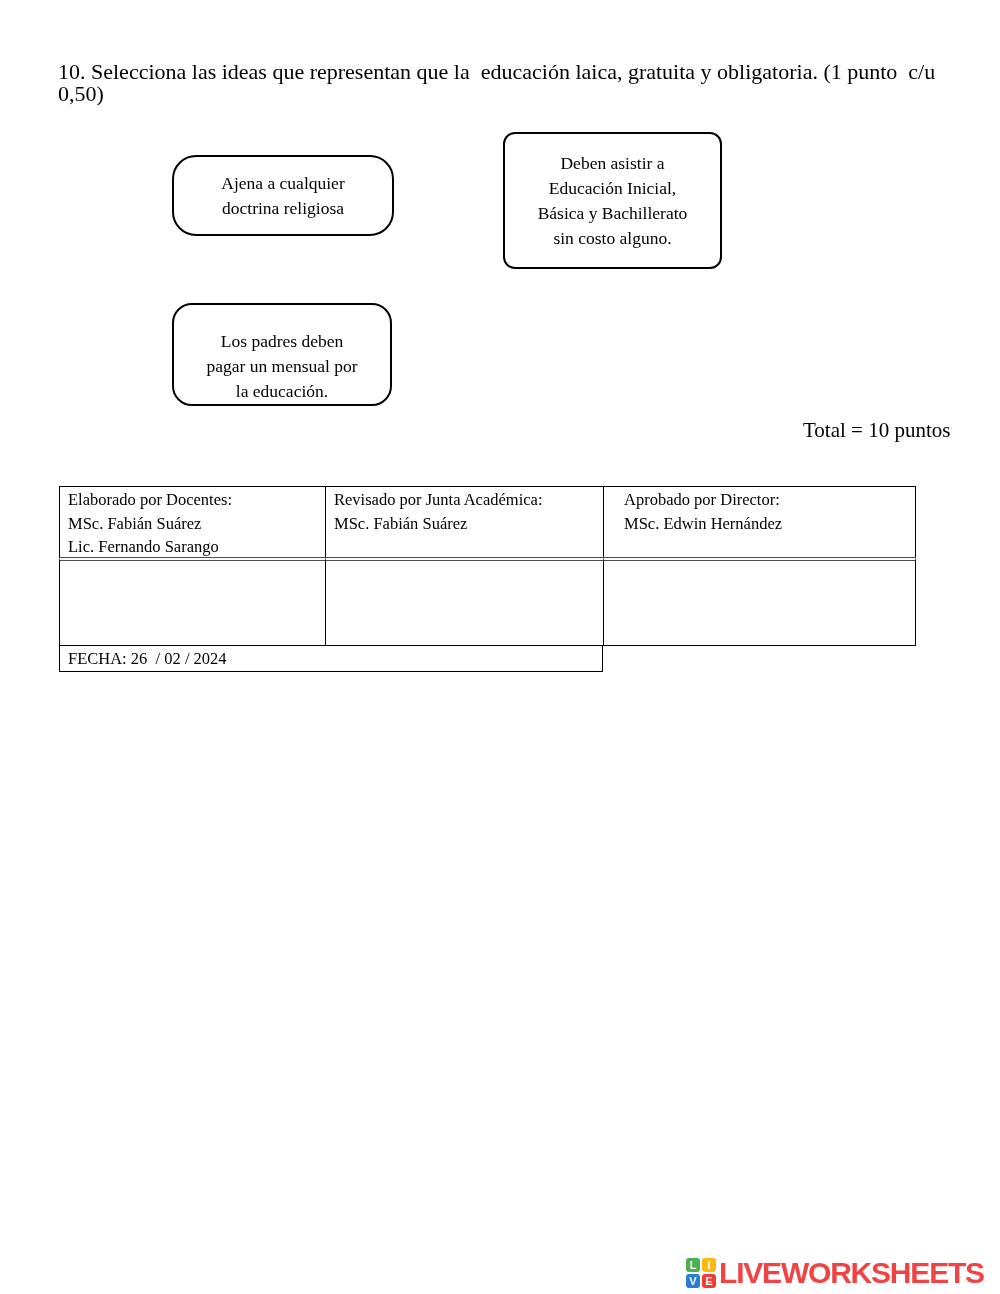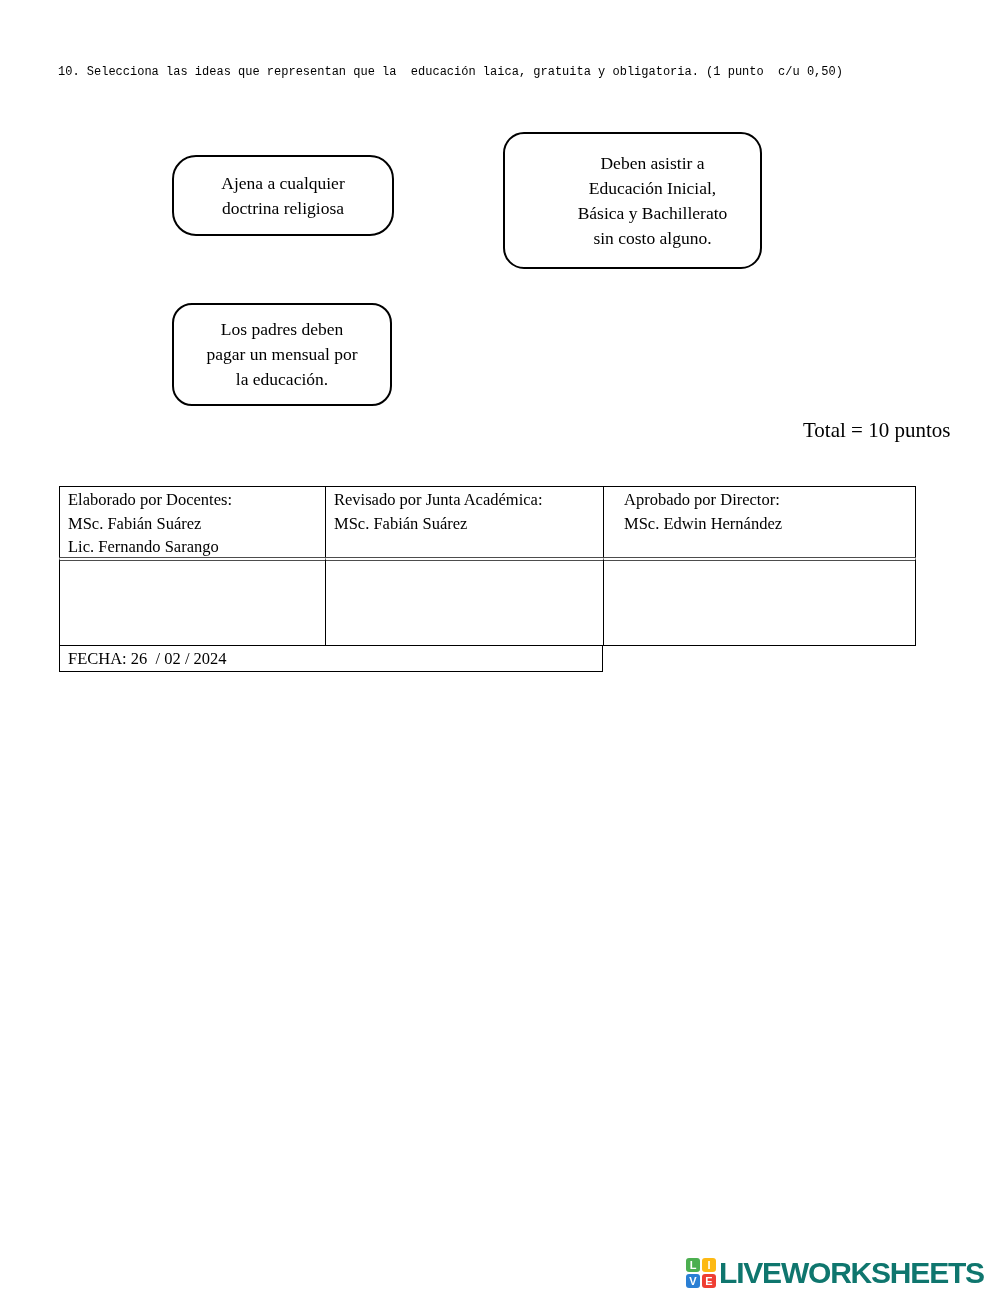--- a/index.html
+++ b/index.html
@@ -11,42 +11,41 @@
     font-family: "Liberation Serif", serif;
     color: #000000;
     overflow: hidden;
   }
 
   .question {
     position: absolute;
     left: 58px;
     top: 61px;
     width: 900px;
-    font-size: 12px;
+    font-size: 22px;
     line-height: 22px;
     white-space: pre-wrap;
-    font-family: Liberation Mono, monospace;
   }
 
   .option-box {
     position: absolute;
     border: 2px solid #000000;
     background: #ffffff;
     display: flex;
     align-items: center;
     justify-content: center;
     text-align: center;
     font-size: 17.5px;
     line-height: 25px;
     white-space: pre-line;
     cursor: pointer;
   }
   #opt1 { left: 172px; top: 155px; width: 218px; height: 77px;  border-radius: 24px; }
-  #opt2 { left: 503px; top: 132px; width: 215px; height: 133px; border-radius: 21px; padding-left: 40px; }
-  #opt3 { left: 172px; top: 303px; width: 216px; height: 99px;  border-radius: 20px; }
+  #opt2 { left: 503px; top: 132px; width: 215px; height: 133px; border-radius: 12px; }
+  #opt3 { left: 172px; top: 303px; width: 216px; height: 99px;  border-radius: 20px; align-items: flex-end; }
   #opt4 { left: 503px; top: 323px; width: 215px; height: 77px;  border-radius: 14px; }
 
   .total {
     position: absolute;
     left: 803px;
     top: 418px;
     font-size: 21px;
   }
 
   .sig-table {
@@ -168,16 +167,16 @@
     </div>
   </div>
 
   <div class="logo">
     <div class="logo-grid">
       <div class="logo-tile" style="background: rgb(76, 175, 80);">L</div>
       <div class="logo-tile" style="background: rgb(253, 185, 19);">I</div>
       <div class="logo-tile" style="background: rgb(42, 127, 212);">V</div>
       <div class="logo-tile" style="background: rgb(239, 62, 51);">E</div>
     </div>
-    <div class="logo-text" style="color: #0f766e;">LIVEWORKSHEETS</div>
+    <div class="logo-text" style="color: #ef4444;">LIVEWORKSHEETS</div>
   </div>
 
 </div>
 
 </body></html>

